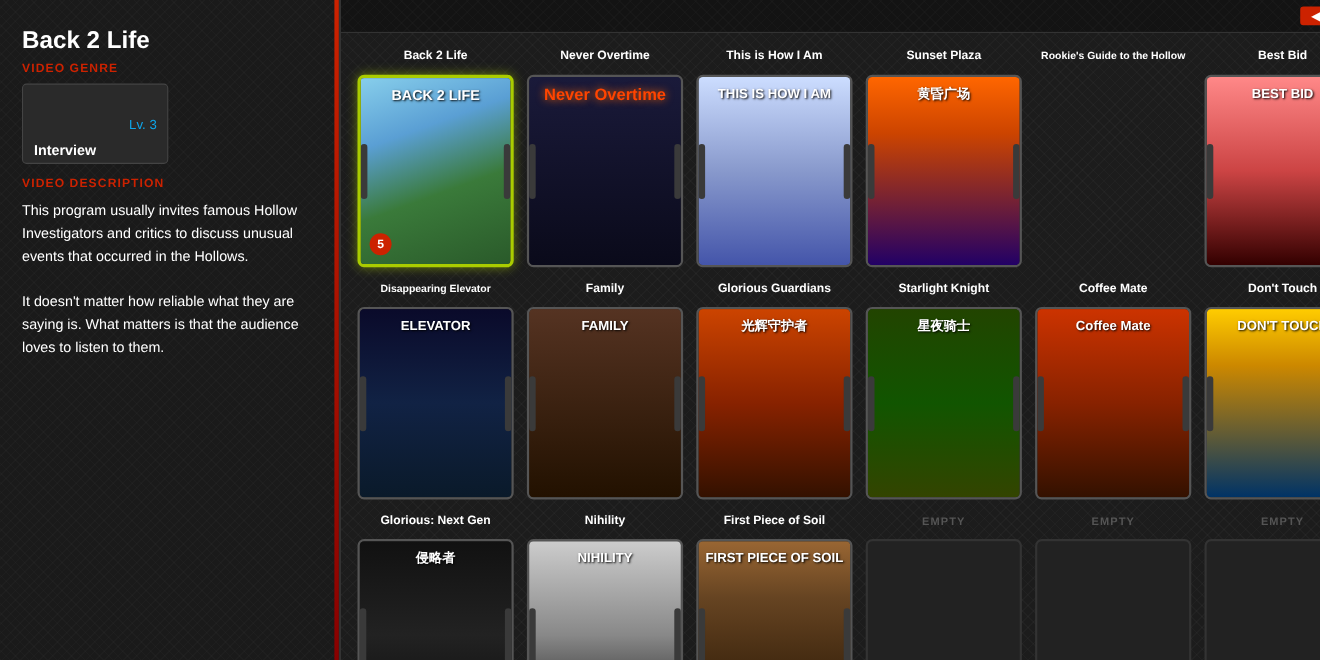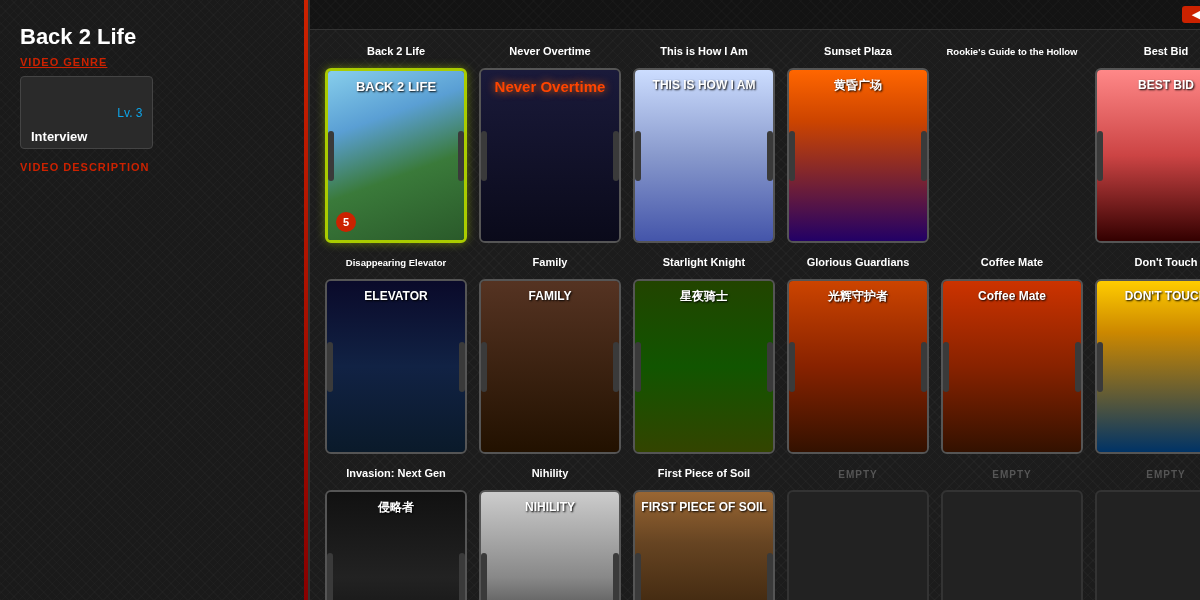--- a/index.html
+++ b/index.html
@@ -67,21 +67,20 @@
       margin-bottom: 6px;
     }
 
     .panel-genre-label {
       color: #cc2200;
       font-size: 11px;
       font-weight: bold;
       text-transform: uppercase;
       margin-bottom: 8px;
       letter-spacing: 1px;
-      text-decoration: underline;
     }
 
     .genre-badge {
       display: inline-flex;
       align-items: center;
       background: #2a2a2a;
       border: 1px solid #444;
       border-radius: 4px;
       padding: 4px 10px 4px 10px;
       margin-bottom: 12px;
@@ -412,20 +411,24 @@
 <body>
 
 <div class="left-panel carbon-bg">
   <div class="panel-title">Back 2 Life</div>
   <div class="panel-genre-label">Video Genre</div>
   <div class="genre-badge">
     <span class="genre-text">Interview</span>
     <span class="level-text">Lv. 3</span>
   </div>
   <div class="panel-desc-label">Video Description</div>
+  <div class="panel-desc">
+    This program usually invites famous Hollow Investigators and critics to discuss unusual events that occurred in the Hollows.<br><br>
+    It doesn't matter how reliable what they are saying is. What matters is that the audience loves to listen to them.
+  </div>
 </div>
 
 <div class="main-area">
 
   <div class="top-bar">
     <button class="back-button">◀ Back</button>
   </div>
 
   <div class="grid-container" id="grid-container">
   <div class="grid-row">
@@ -494,58 +497,58 @@
         <div class="grid-col">
           <div class="col-title">Family</div>
           <div class="card">
             <div class="side-grip side-grip-left"></div>
             <div class="side-grip side-grip-right"></div>
             <div class="art-family" style="position: absolute; inset: 0px;"></div>
             <div class="card-title-text">FAMILY</div>
           </div>
         </div>
         <div class="grid-col">
+          <div class="col-title">Glorious Guardians</div>
+          <div class="card">
+            <div class="side-grip side-grip-left"></div>
+            <div class="side-grip side-grip-right"></div>
+            <div class="art-glorious" style="position: absolute; inset: 0px;"></div>
+            <div class="card-title-text">光辉守护者</div>
+          </div>
+        </div>
+        <div class="grid-col">
           <div class="col-title">Starlight Knight</div>
           <div class="card">
             <div class="side-grip side-grip-left"></div>
             <div class="side-grip side-grip-right"></div>
             <div class="art-starlight" style="position: absolute; inset: 0px;"></div>
             <div class="card-title-text">星夜骑士</div>
           </div>
         </div>
         <div class="grid-col">
-          <div class="col-title">Glorious Guardians</div>
-          <div class="card">
-            <div class="side-grip side-grip-left"></div>
-            <div class="side-grip side-grip-right"></div>
-            <div class="art-glorious" style="position: absolute; inset: 0px;"></div>
-            <div class="card-title-text">光辉守护者</div>
-          </div>
-        </div>
-        <div class="grid-col">
           <div class="col-title">Coffee Mate</div>
           <div class="card">
             <div class="side-grip side-grip-left"></div>
             <div class="side-grip side-grip-right"></div>
             <div class="art-coffee" style="position: absolute; inset: 0px;"></div>
             <div class="card-title-text">Coffee Mate</div>
           </div>
         </div>
         <div class="grid-col">
           <div class="col-title">Don't Touch</div>
           <div class="card">
             <div class="side-grip side-grip-left"></div>
             <div class="art-dont-touch" style="position: absolute; inset: 0px;"></div>
             <div class="card-title-text">DON'T TOUCH</div>
           </div>
         </div>
       </div>
       <div class="grid-row">
         <div class="grid-col">
-          <div class="col-title">Invasion: Next Gen</div>
+          <div class="col-title">Glorious: Next Gen</div>
           <div class="card">
             <div class="side-grip side-grip-left"></div>
             <div class="side-grip side-grip-right"></div>
             <div class="art-invasion" style="position: absolute; inset: 0px;"></div>
             <div class="card-title-text">侵略者</div>
           </div>
         </div>
         <div class="grid-col">
           <div class="col-title">Nihility</div>
           <div class="card">

